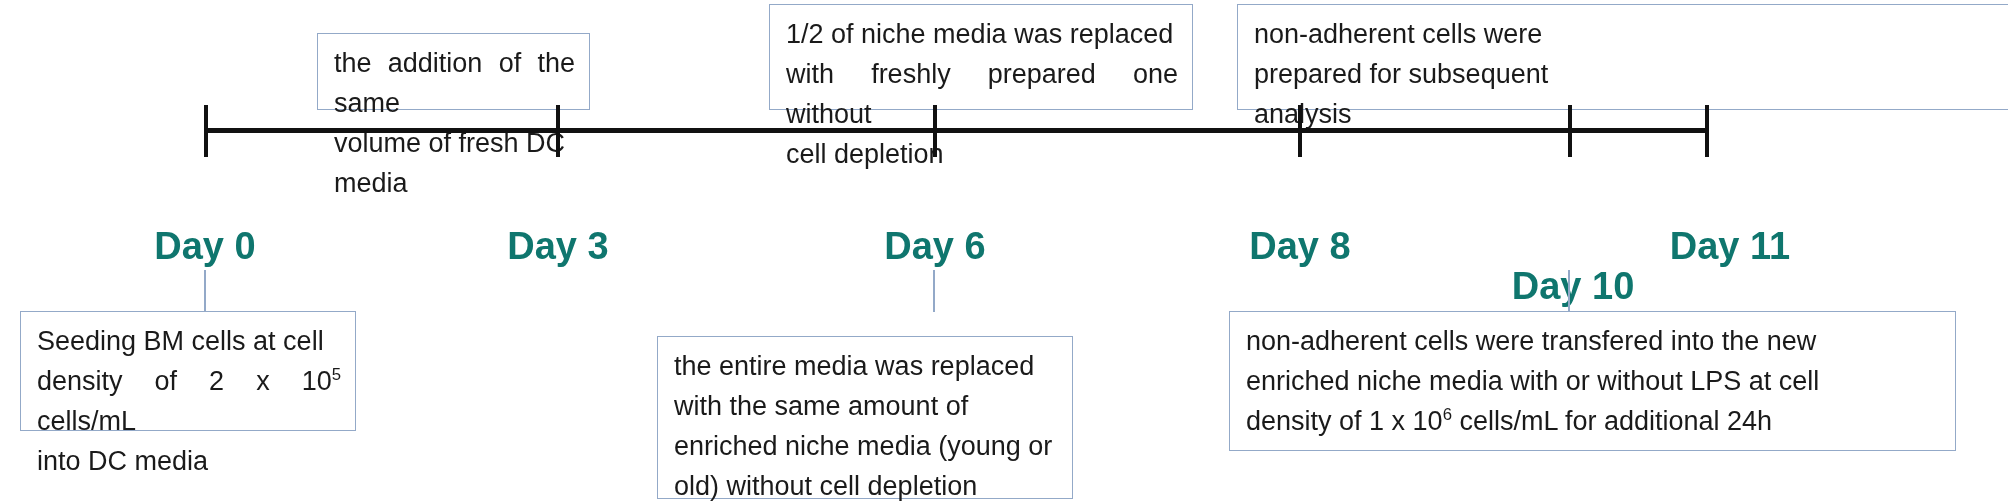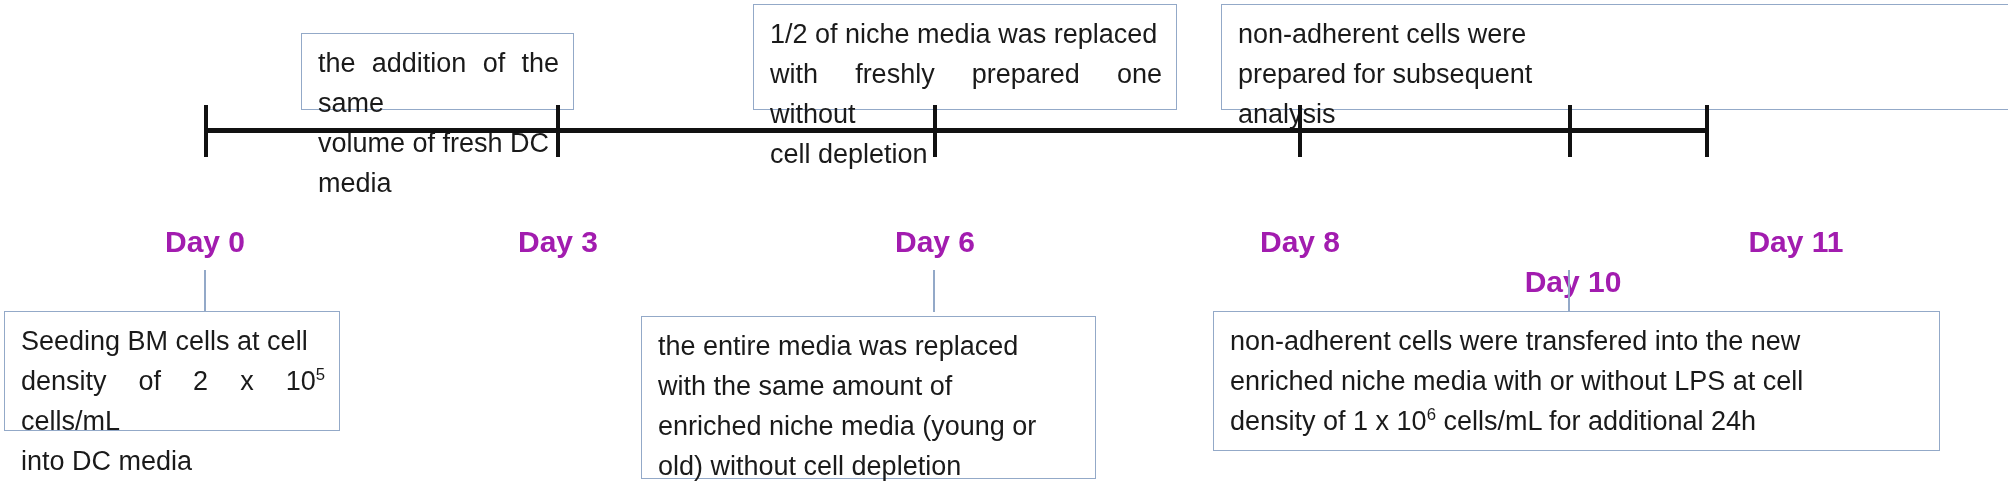--- a/index.html
+++ b/index.html
@@ -23,20 +23,21 @@
     border: 1.6px solid #93a9c8;
     background: #ffffff;
     color: #1a1a1a;
     font-size: 27px;
     line-height: 40px;
     text-align: justify;
     text-align-last: left;
     padding: 9px 14px 9px 16px;
     font-family: "Liberation Sans", sans-serif;
     white-space: normal;
+    margin-left: 16px;
   }
   .box p {
     margin: 0;
     text-align: justify;
     text-align-last: left;
   }
   .box p.last { text-align: left; }
 
   
   .stem {
@@ -53,23 +54,23 @@
   }
   .tick {
     position: absolute;
     width: 4px;
     background: #111111;
   }
 
   
   .day-label {
     position: absolute;
-    font-size: 30px;
+    font-size: 38px;
     font-weight: bold;
-    color: #a21caf;
+    color: #0f766e;
     white-space: nowrap;
     transform: translateX(-50%);
     font-family: "Liberation Sans", sans-serif;
   }
 
   sup {
     font-size: 0.62em;
     vertical-align: super;
     line-height: 0;
   }
@@ -107,35 +108,35 @@
   <div class="tick" style="left:933px;  top:105px; height:52px;"></div>
   <div class="tick" style="left:1298px; top:105px; height:52px;"></div>
   <div class="tick" style="left:1568px; top:105px; height:52px;"></div>
   <div class="tick" style="left:1705px; top:105px; height:52px;"></div>
 
   <div class="day-label" style="left:205px;  top:225px;">Day 0</div>
   <div class="day-label" style="left:558px;  top:225px;">Day 3</div>
   <div class="day-label" style="left:935px;  top:225px;">Day 6</div>
   <div class="day-label" style="left:1300px; top:225px;">Day 8</div>
   <div class="day-label" style="left:1573px; top:238px;margin-top:27px;">Day 10</div>
-  <div class="day-label" style="left:1796px; top:225px;">Day 11</div>
+  <div class="day-label" style="left:1730px; top:225px;">Day 11</div>
 
   <div class="stem" style="left:204px;  top:270px; height:42px;"></div>
   <div class="stem" style="left:933px;  top:270px; height:42px;"></div>
   <div class="stem" style="left:1568px; top:270px; height:42px;"></div>
 
   <div class="box" style="left:4px; top:311px; width:336px; height:120px;">
     <p>Seeding BM cells at cell</p>
     <p>
       <span>density of  2 x 10</span><sup>5</sup><span> cells/mL</span>
     </p>
     <p class="last">into DC media</p>
   </div>
 
-  <div class="box" style="left:641px; top:316px; width:455px; height:163px;">
+  <div class="box" style="left:641px; top:336px; width:416px; height:163px;">
     <p>the entire media was replaced</p>
     <p>with the same amount of</p>
     <p>enriched niche media (young or</p>
     <p class="last">old) without cell depletion</p>
   </div>
 
   <div class="box" style="left:1213px; top:311px; width:727px; height:140px;">
     <p>non-adherent cells were transfered into the new</p>
     <p>enriched niche media with or without LPS at cell</p>
     <p class="last">

